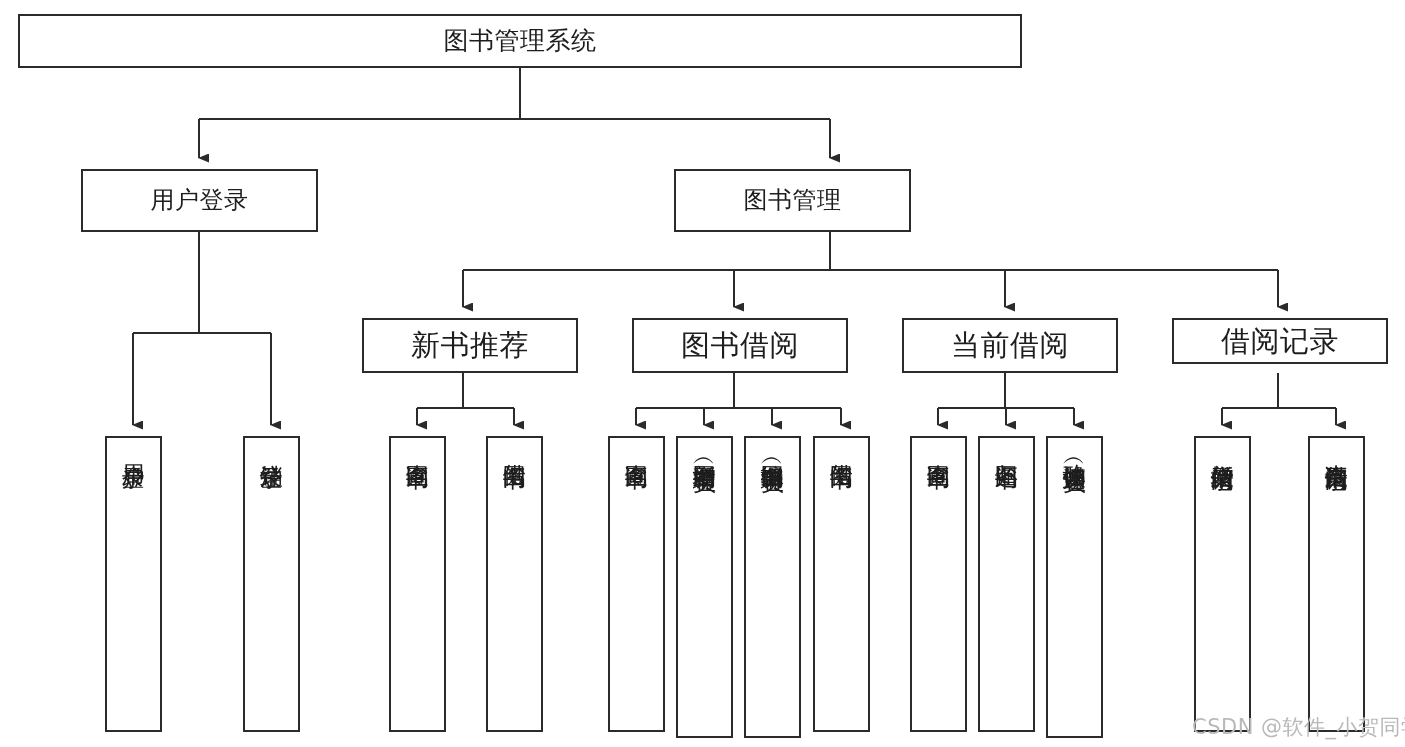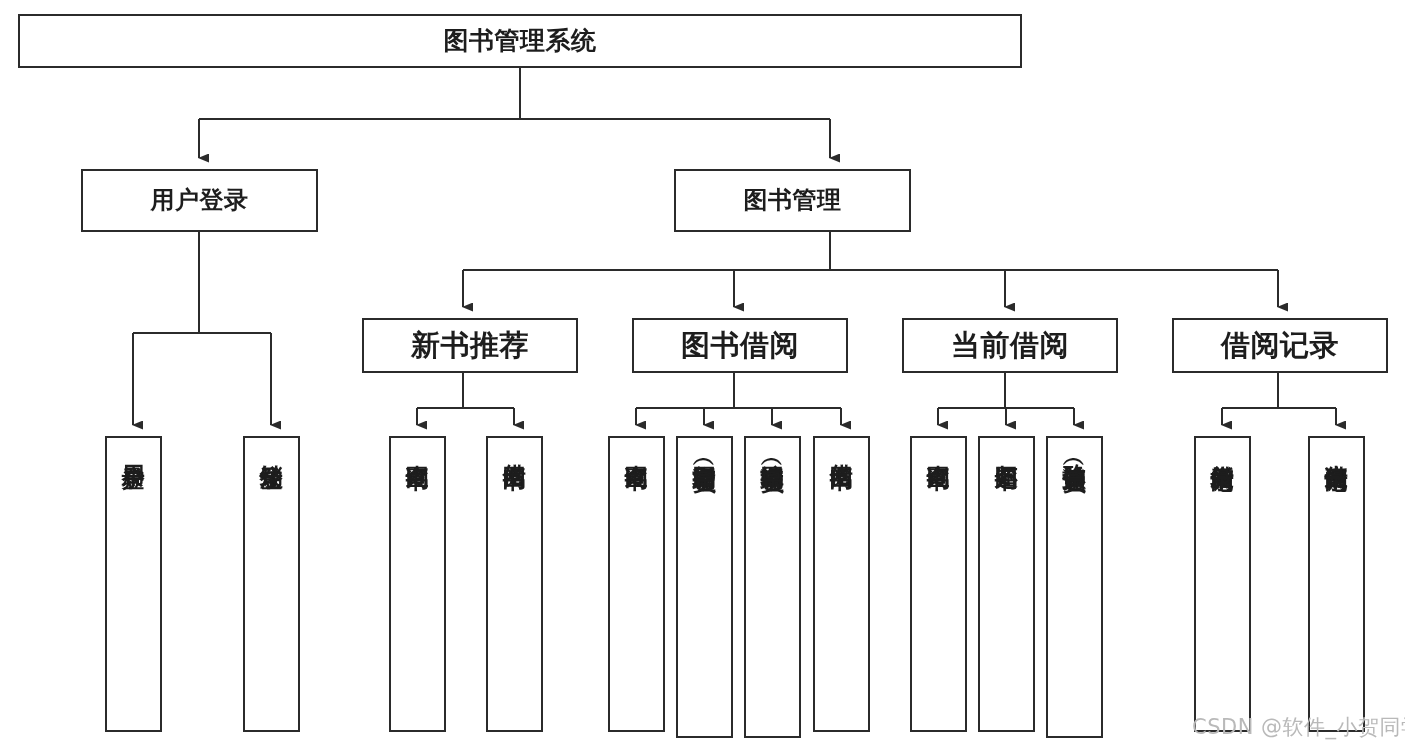--- a/index.html
+++ b/index.html
@@ -34,21 +34,20 @@
     display: flex;
     align-items: center;
     justify-content: center;
     color: #1d1d1d;
   }
   .node .label {
     display: block;
     text-align: right;
     line-height: 1.12;
     letter-spacing: 0.5px;
-    font-weight: bold;
   }
   .node-root .label {
     font-size: 25px;
   }
   .node-l2 .label {
     font-size: 24px;
   }
   .node-l3 .label {
     font-size: 29px;
   }
@@ -141,21 +140,21 @@
 
   <div class="node node-l3" style="left:362px; top:318px; width:216px; height:55px;">
     <span class="label">新书推荐</span>
   </div>
   <div class="node node-l3" style="left:632px; top:318px; width:216px; height:55px;">
     <span class="label">图书借阅</span>
   </div>
   <div class="node node-l3" style="left:902px; top:318px; width:216px; height:55px;">
     <span class="label">当前借阅</span>
   </div>
-  <div class="node node-l3" style="left:1172px; top:318px; width:216px; height:55px;">
+  <div class="node node-l3" style="left:1172px; top:318px; width:216px; height:46px;">
     <span class="label">借阅记录</span>
   </div>
 
   <div class="node node-leaf" style="left:105px; top:436px; width:57px; height:296px;">
     <span class="label">用户登录</span>
   </div>
   <div class="node node-leaf" style="left:243px; top:436px; width:57px; height:296px;">
     <span class="label">注销登录</span>
   </div>
 

